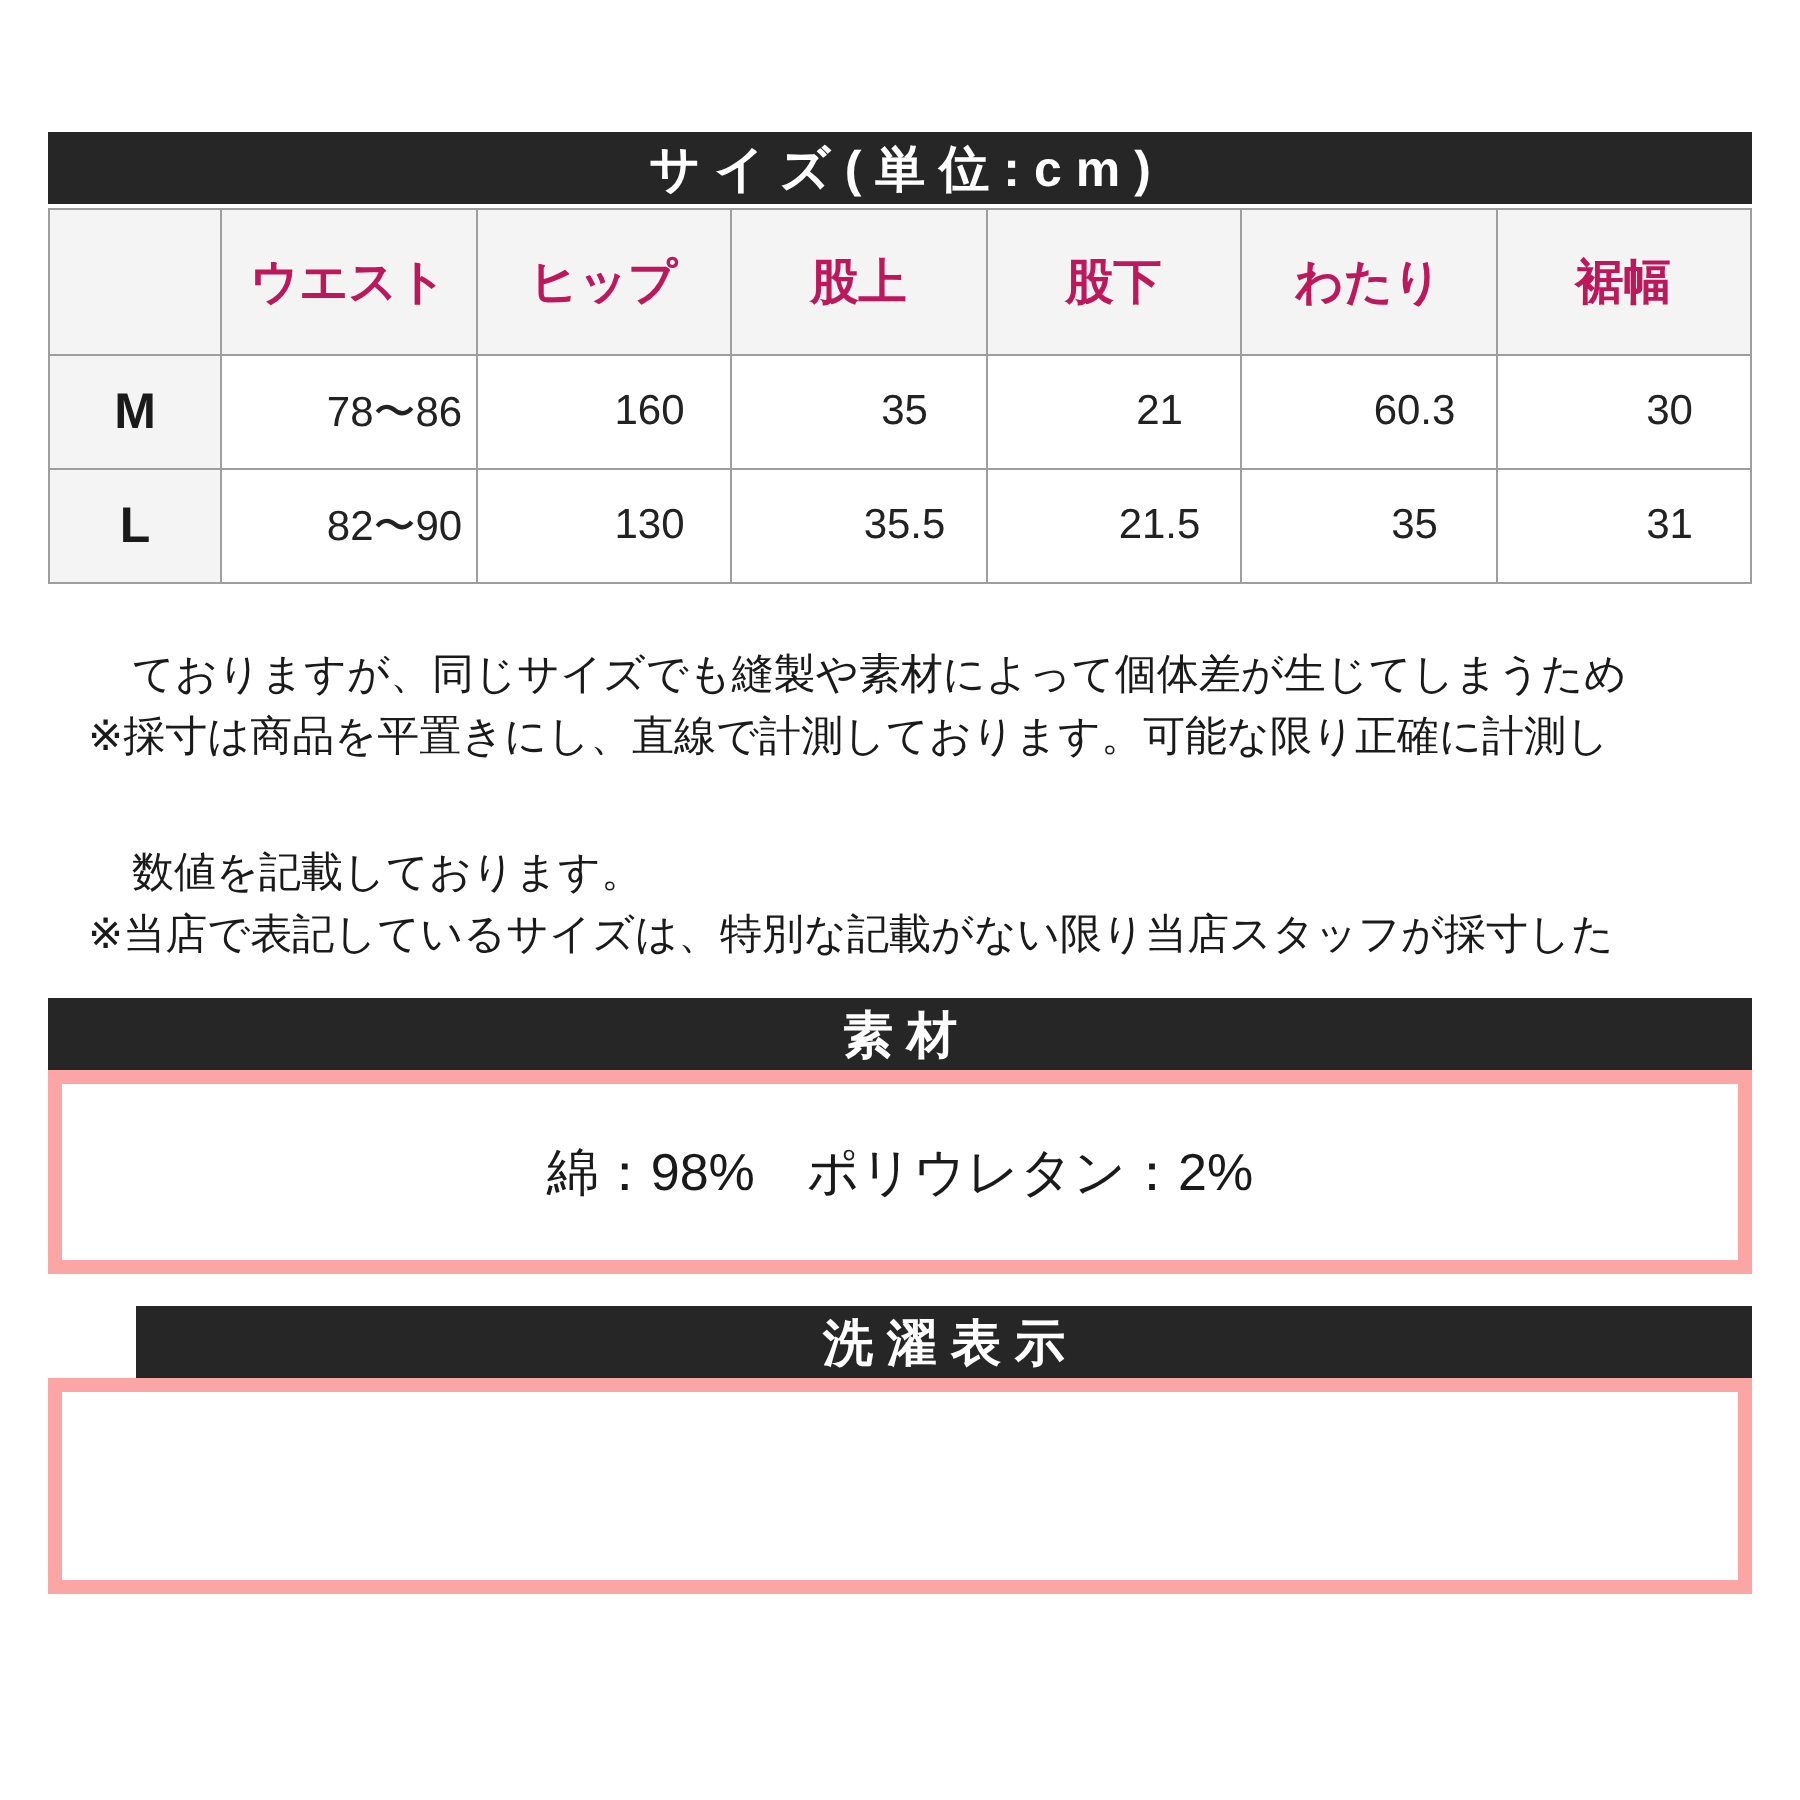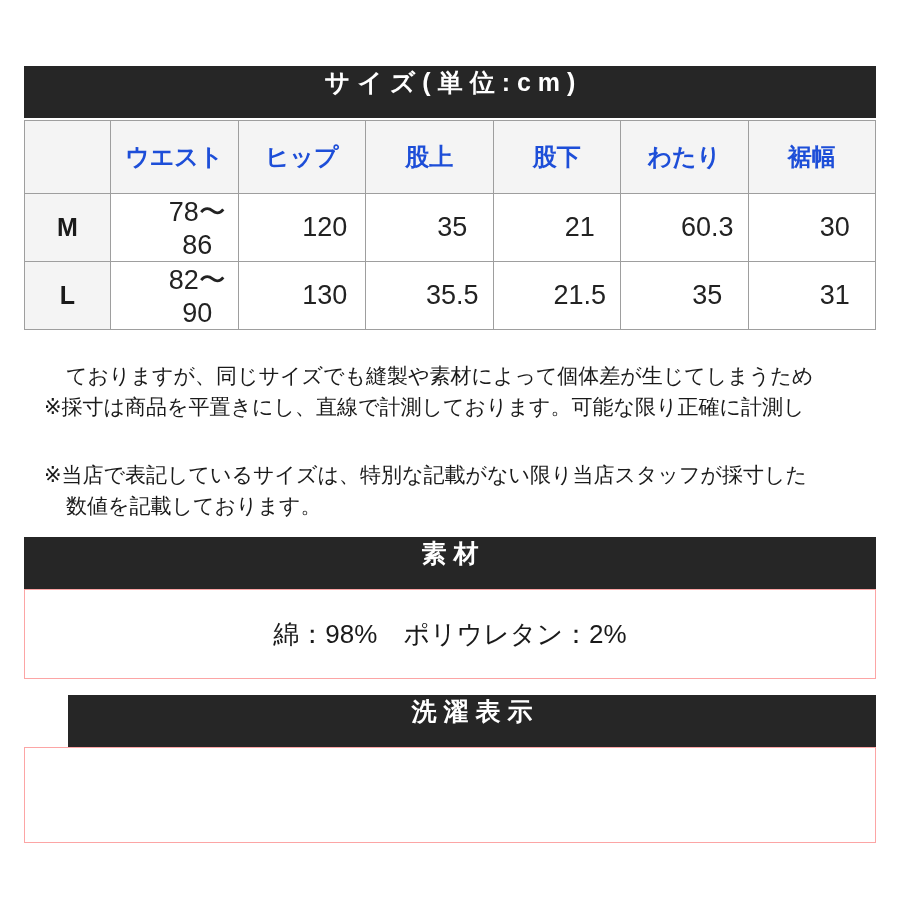--- a/index.html
+++ b/index.html
@@ -5,52 +5,52 @@
   html,body { margin:0; padding:0; }
   body {
     width:900px; height:900px; background:#ffffff; overflow:hidden;
     font-family:"Liberation Sans","DejaVu Sans",sans-serif; color:#111;
     -webkit-font-smoothing:antialiased;
   }
   .page { padding:66px 24px 0 24px; }
 
   
   .bar {
-    background:#262626; color:#ffffff; height:52px;
-    display:flex; justify-content:center;
+    background:#262626; color:#ffffff; height:36px;
+    display:flex; align-items:center; justify-content:center;
     font-weight:bold; font-size:25px; letter-spacing:7px; text-indent:7px;
   }
 
   
   table.size-table {
     width:100%; border-collapse:collapse; table-layout:fixed; margin-top:2px;
   }
   table.size-table th, table.size-table td {
     border:1px solid #9e9e9e; text-align:center; vertical-align:middle; padding:0;
   }
   table.size-table thead th {
-    height:72px; background:#f4f4f4; font-size:24px; font-weight:bold; color:#1d4ed8;
+    height:72px; background:#f4f4f4; font-size:24px; font-weight:bold; color:#be185d;
   }
   table.size-table tbody th {
     height:56px; background:#f4f4f4; font-size:25px; font-weight:bold; color:#1a1a1a;
   }
   table.size-table tbody td {
-    height:56px; background:#ffffff; font-size:27px; font-weight:normal; color:#222;padding-left:46px;
+    height:56px; background:#ffffff; font-size:21px; font-weight:normal; color:#222;padding-left:46px;
   }
   col.size-col { width:86px; }
 
   
   .notes { margin-top:30px; padding-left:20px; font-size:21px; line-height:31px; color:#1a1a1a; }
   .note { margin:0; }
   .note + .note { margin-top:37px; }
   .note-line { white-space:nowrap; }
   .note-line.cont { padding-left:22px; }
 
   
-  .content-box { border:1px solid #fca5a5; background:#ffffff; }
+  .content-box { border:7px solid #fca5a5; background:#ffffff; }
   .material-bar { margin-top:16px; }
   .material-box {
     height:88px; display:flex; align-items:center; justify-content:center;
     font-size:26px; color:#1a1a1a;
   }
   .care-bar { margin-top:16px;margin-left:44px; }
   .care-box {
     height:94px; display:flex; align-items:center; justify-content:center; gap:27px;flex-direction:column;
   }
   .care-box svg { display:block; }
@@ -85,21 +85,21 @@
         <th>股上</th>
         <th>股下</th>
         <th>わたり</th>
         <th>裾幅</th>
       </tr>
     </thead>
     <tbody>
       <tr>
         <th>M</th>
         <td>78〜86</td>
-        <td>120</td>
+        <td>160</td>
         <td>35</td>
         <td>21</td>
         <td>60.3</td>
         <td>30</td>
       </tr>
       <tr>
         <th>L</th>
         <td>82〜90</td>
         <td>130</td>
         <td>35.5</td>
@@ -109,22 +109,22 @@
       </tr>
     </tbody>
   </table>
 
   <div class="notes">
     <div class="note">
       <div class="note-line cont">ておりますが、同じサイズでも縫製や素材によって個体差が生じてしまうため</div>
       <div class="note-line">※採寸は商品を平置きにし、直線で計測しております。可能な限り正確に計測し</div>
     </div>
     <div class="note">
+      <div class="note-line cont">数値を記載しております。</div>
       <div class="note-line">※当店で表記しているサイズは、特別な記載がない限り当店スタッフが採寸した</div>
-      <div class="note-line cont">数値を記載しております。</div>
     </div>
   </div>
 
   <div class="bar material-bar">
     <span>素材</span>
   </div>
   <div class="content-box material-box">
     <span>綿：98%　ポリウレタン：2%</span>
   </div>
 

